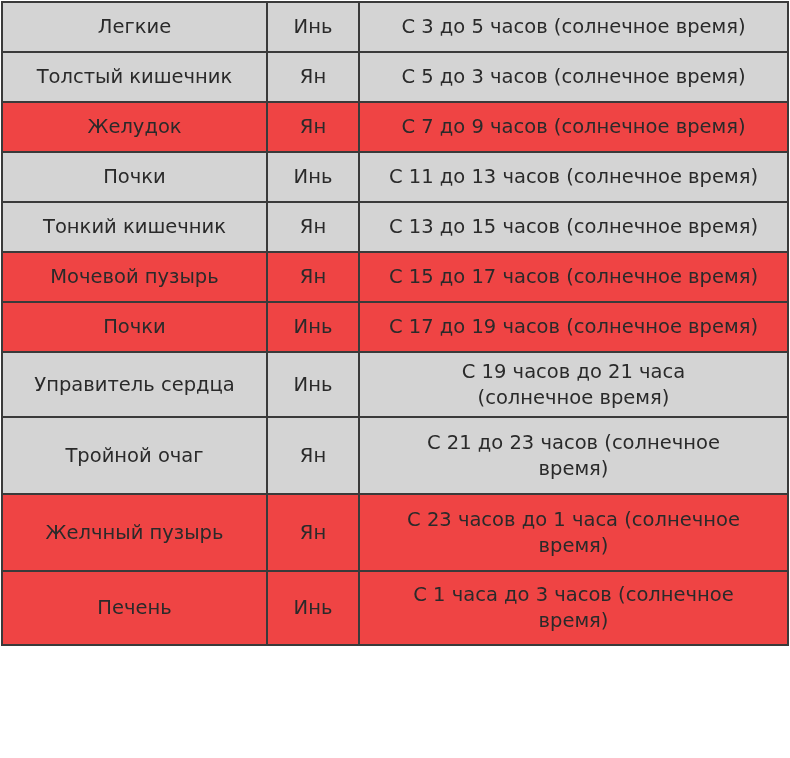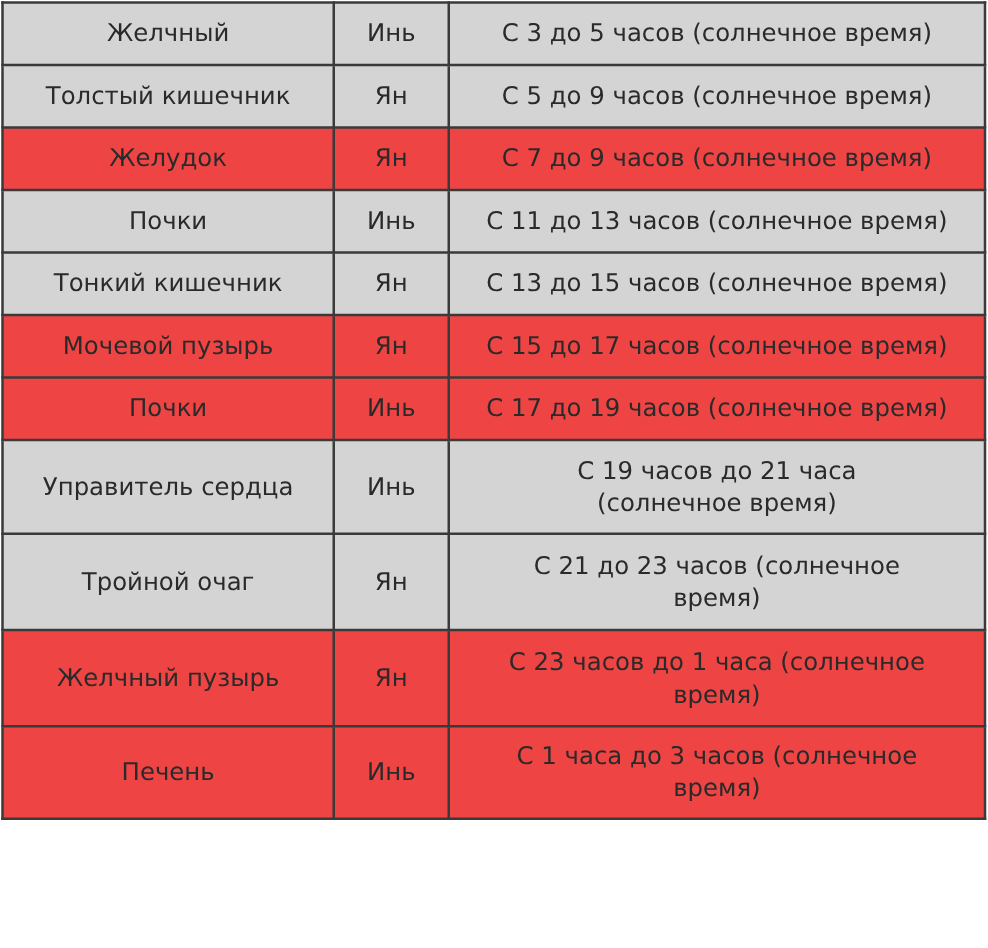--- a/index.html
+++ b/index.html
@@ -24,28 +24,28 @@
   td.c-energy { width: 70px; }
   tr.shaded td { background: #d4d4d4; }
   tr.plain td { background: #ef4444; }
 </style>
 </head>
 <body>
 
 <table class="meridians">
   <tbody id="table-body">
     <tr class="shaded" style="height:50px">
-      <td class="c-organ">Желчный</td>
+      <td class="c-organ">Легкие</td>
       <td class="c-energy">Инь</td>
       <td class="c-time">С 3 до 5 часов (солнечное время)</td>
     </tr>
     <tr class="shaded" style="height:50px">
       <td class="c-organ">Толстый кишечник</td>
       <td class="c-energy">Ян</td>
-      <td class="c-time">С 5 до 9 часов (солнечное время)</td>
+      <td class="c-time">С 5 до 3 часов (солнечное время)</td>
     </tr>
     <tr class="plain" style="height:50px">
       <td class="c-organ">Желудок</td>
       <td class="c-energy">Ян</td>
       <td class="c-time">С 7 до 9 часов (солнечное время)</td>
     </tr>
     <tr class="shaded" style="height:50px">
       <td class="c-organ">Почки</td>
       <td class="c-energy">Инь</td>
       <td class="c-time">С 11 до 13 часов (солнечное время)</td>
@@ -58,21 +58,21 @@
     <tr class="plain" style="height:50px">
       <td class="c-organ">Мочевой пузырь</td>
       <td class="c-energy">Ян</td>
       <td class="c-time">С 15 до 17 часов (солнечное время)</td>
     </tr>
     <tr class="plain" style="height:50px">
       <td class="c-organ">Почки</td>
       <td class="c-energy">Инь</td>
       <td class="c-time">С 17 до 19 часов (солнечное время)</td>
     </tr>
-    <tr class="shaded" style="height:75px">
+    <tr class="shaded" style="height:65px">
       <td class="c-organ">Управитель сердца</td>
       <td class="c-energy">Инь</td>
       <td class="c-time" style="padding:0 44px">С 19 часов до 21 часа (солнечное время)</td>
     </tr>
     <tr class="shaded" style="height:77px">
       <td class="c-organ">Тройной очаг</td>
       <td class="c-energy">Ян</td>
       <td class="c-time" style="padding:0 30px">С 21 до 23 часов (солнечное время)</td>
     </tr>
     <tr class="plain" style="height:77px">

